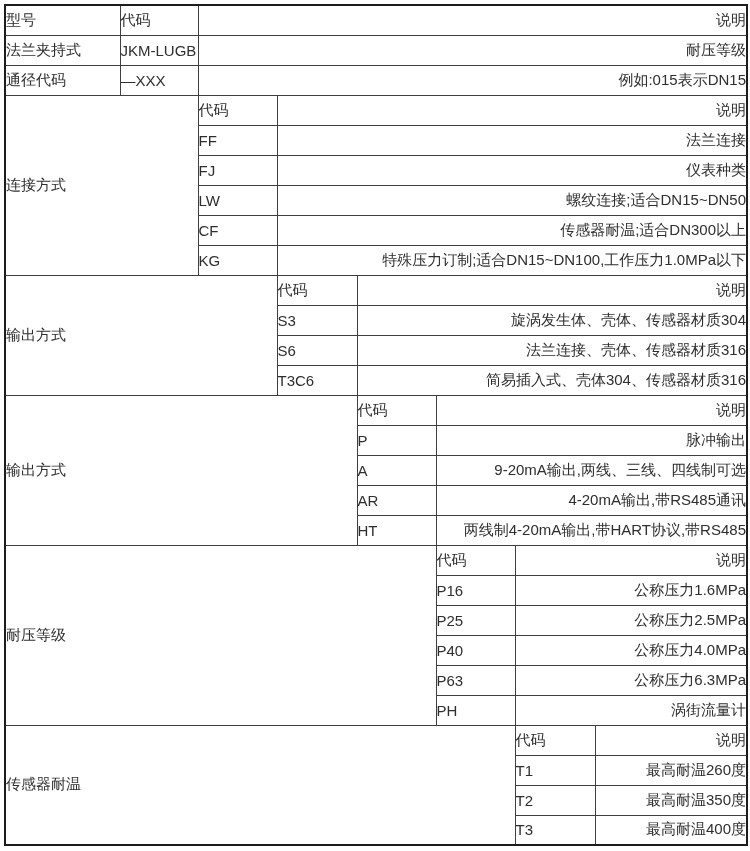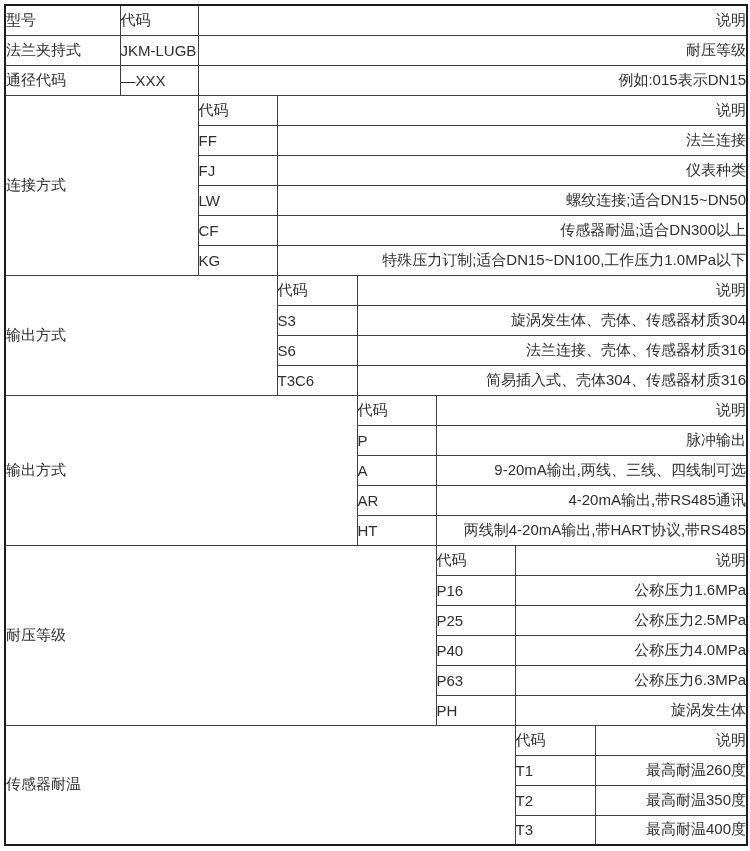--- a/index.html
+++ b/index.html
@@ -156,21 +156,21 @@
         <tr>
           <td class="center bg-blue">P40</td>
           <td colspan="2" class="desc bg-blue">公称压力4.0MPa</td>
         </tr>
         <tr>
           <td class="center bg-white">P63</td>
           <td colspan="2" class="desc bg-white">公称压力6.3MPa</td>
         </tr>
         <tr>
           <td class="center bg-blue">PH</td>
-          <td colspan="2" class="desc bg-blue">旋涡发生体</td>
+          <td colspan="2" class="desc bg-blue">涡街流量计</td>
         </tr>
         <tr>
           <td colspan="6" rowspan="4" class="center bg-white">传感器耐温</td>
           <td class="center bg-white">代码</td>
           <td colspan="1" class="desc bg-white">说明</td>
         </tr>
         <tr>
           <td class="center bg-blue">T1</td>
           <td colspan="1" class="desc bg-blue">最高耐温260度</td>
         </tr>

